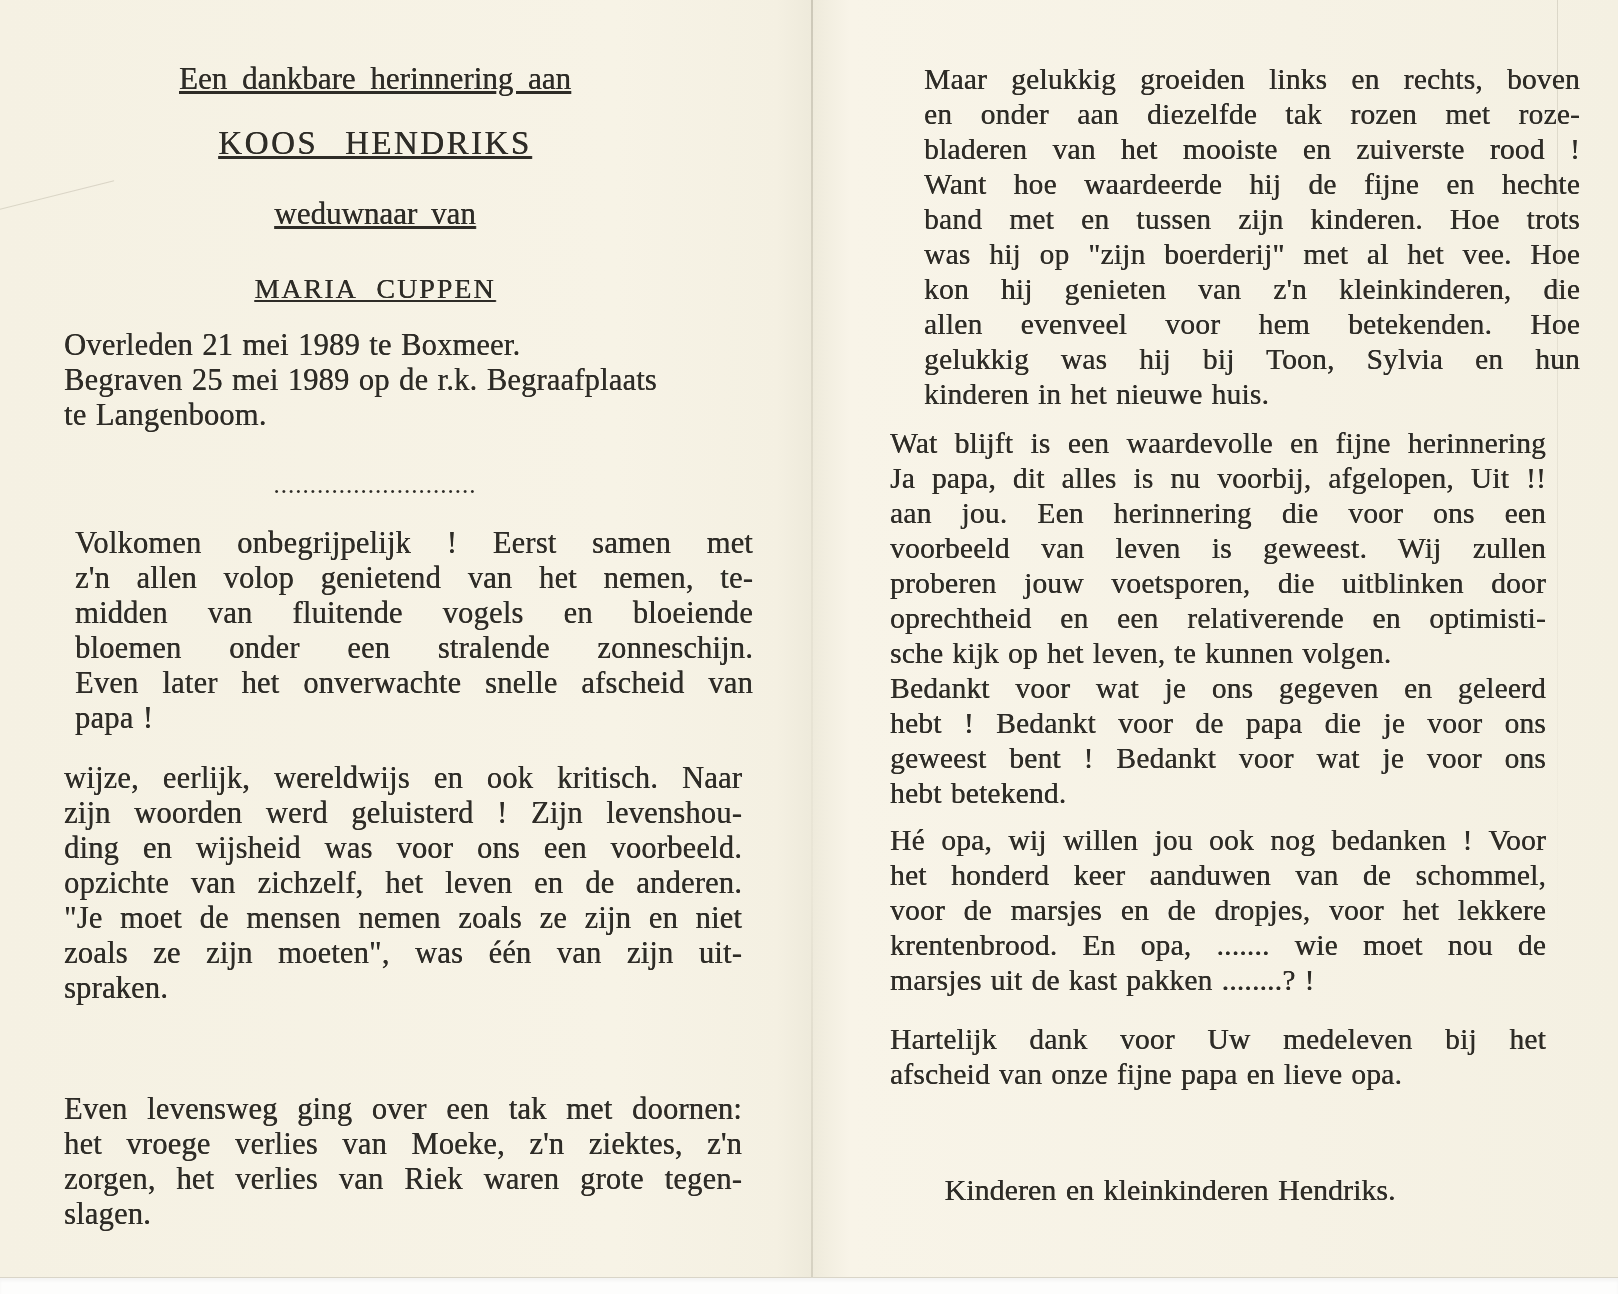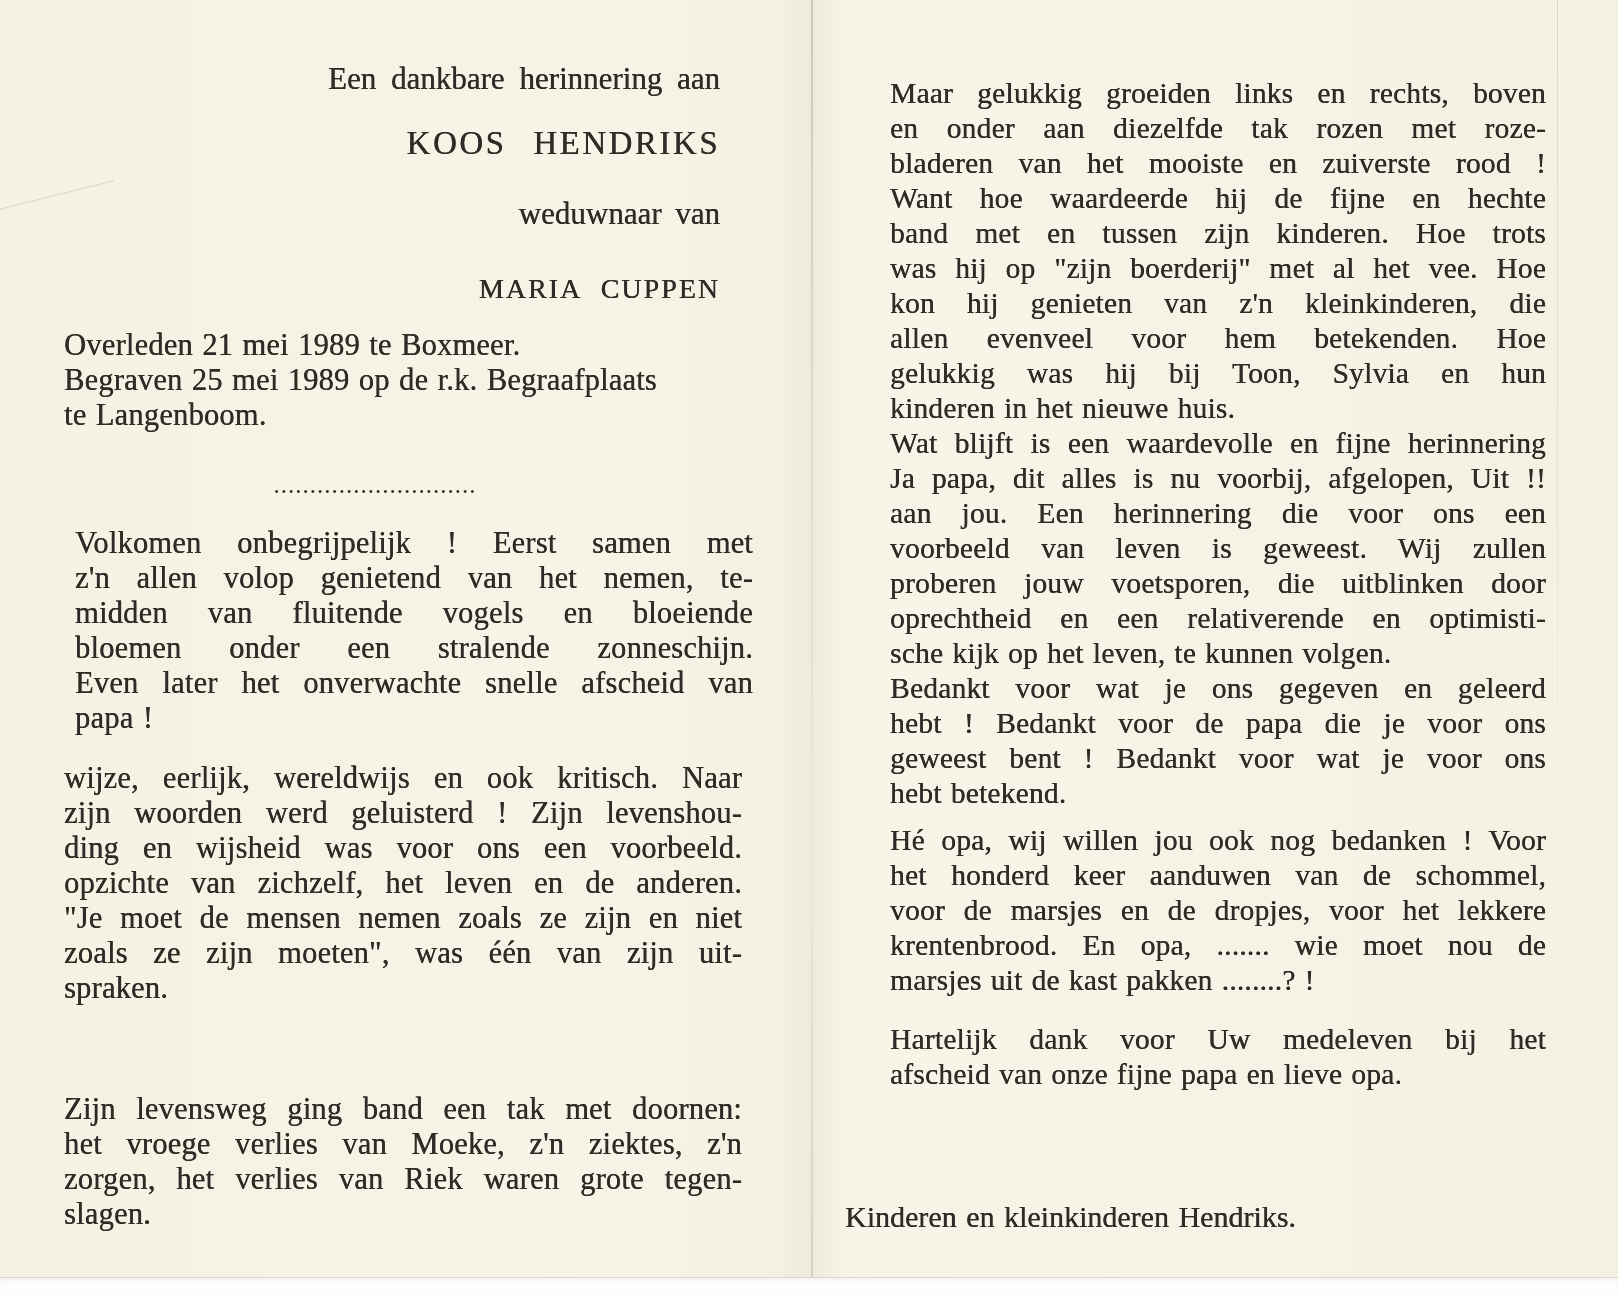--- a/index.html
+++ b/index.html
@@ -74,23 +74,24 @@
     text-align: justify;
     text-align-last: justify;
   }
 
   .para { position: absolute; left: 0; width: 100%; }
 
   
   .heading {
     position: absolute;
     left: -34px; width: 690px;
-    text-align: right;
+    text-align: center;
     height: 40px; line-height: 40px;
     text-shadow: 0.3px 0 0 currentColor;
+    text-decoration: underline;
   }
   .h-intro  { top: 59px;  font-size: 31px; word-spacing: 7px; }
   .h-name   { top: 123px; font-size: 33px; letter-spacing: 2.5px; word-spacing: 16px; }
   .h-rel    { top: 194px; font-size: 31px; word-spacing: 6px; }
   .h-spouse { top: 258px; font-size: 28px; letter-spacing: 2px; word-spacing: 11px; margin-top: 11px; }
 
   .separator {
     position: absolute;
     left: -34px; width: 690px;
     top: 470px;
@@ -98,30 +99,31 @@
     font-size: 25px;
     letter-spacing: 1px;
     line-height: 30px;
   }
 
   .vitals { top: 328px; }
   .lp0 { top: 526px; margin-left: 11px; }
   .lp1 { top: 761px; }
   .lp2 { top: 1092px; }
 
-  .rp0 { top: 76px; }
+  .rp0 { top: 62px; margin-left: 34px; }
   .rp1 { top: 426px; }
   .rp2 { top: 671px; }
   .rp3 { top: 823px; }
   .rp4 { top: 1022px; }
 
   .signature {
     position: absolute;
     left: -45px; width: 650px;
-    top: 1199px;
+    top: 1172px;
+    text-align: center;
     font-size: 30px;
     line-height: 35px;
     word-spacing: 2px;
     text-shadow: 0.3px 0 0 currentColor;
   }
 </style>
 </head>
 <body>
 
 <div class="paper"></div>
@@ -154,21 +156,21 @@
   <div class="para lp1">
       <div class="line just">wijze, eerlijk, wereldwijs en ook kritisch. Naar</div>
       <div class="line just">zijn woorden werd geluisterd ! Zijn levenshou-</div>
       <div class="line just">ding en wijsheid was voor ons een voorbeeld.</div>
       <div class="line just">opzichte van zichzelf, het leven en de anderen.</div>
       <div class="line just">"Je moet de mensen nemen zoals ze zijn en niet</div>
       <div class="line just">zoals ze zijn moeten", was één van zijn uit-</div>
       <div class="line">spraken.</div>
     </div>
   <div class="para lp2">
-      <div class="line just">Zijn levensweg ging band een tak met doornen:</div>
+      <div class="line just">Even levensweg ging over een tak met doornen:</div>
       <div class="line just">het vroege verlies van Moeke, z'n ziektes, z'n</div>
       <div class="line just">zorgen, het verlies van Riek waren grote tegen-</div>
       <div class="line">slagen.</div>
     </div>
 </div>
 
 <div class="page page-right">
   <div class="para rp0">
       <div class="line just">Maar gelukkig groeiden links en rechts, boven</div>
       <div class="line just">en onder aan diezelfde tak rozen met roze-</div>

